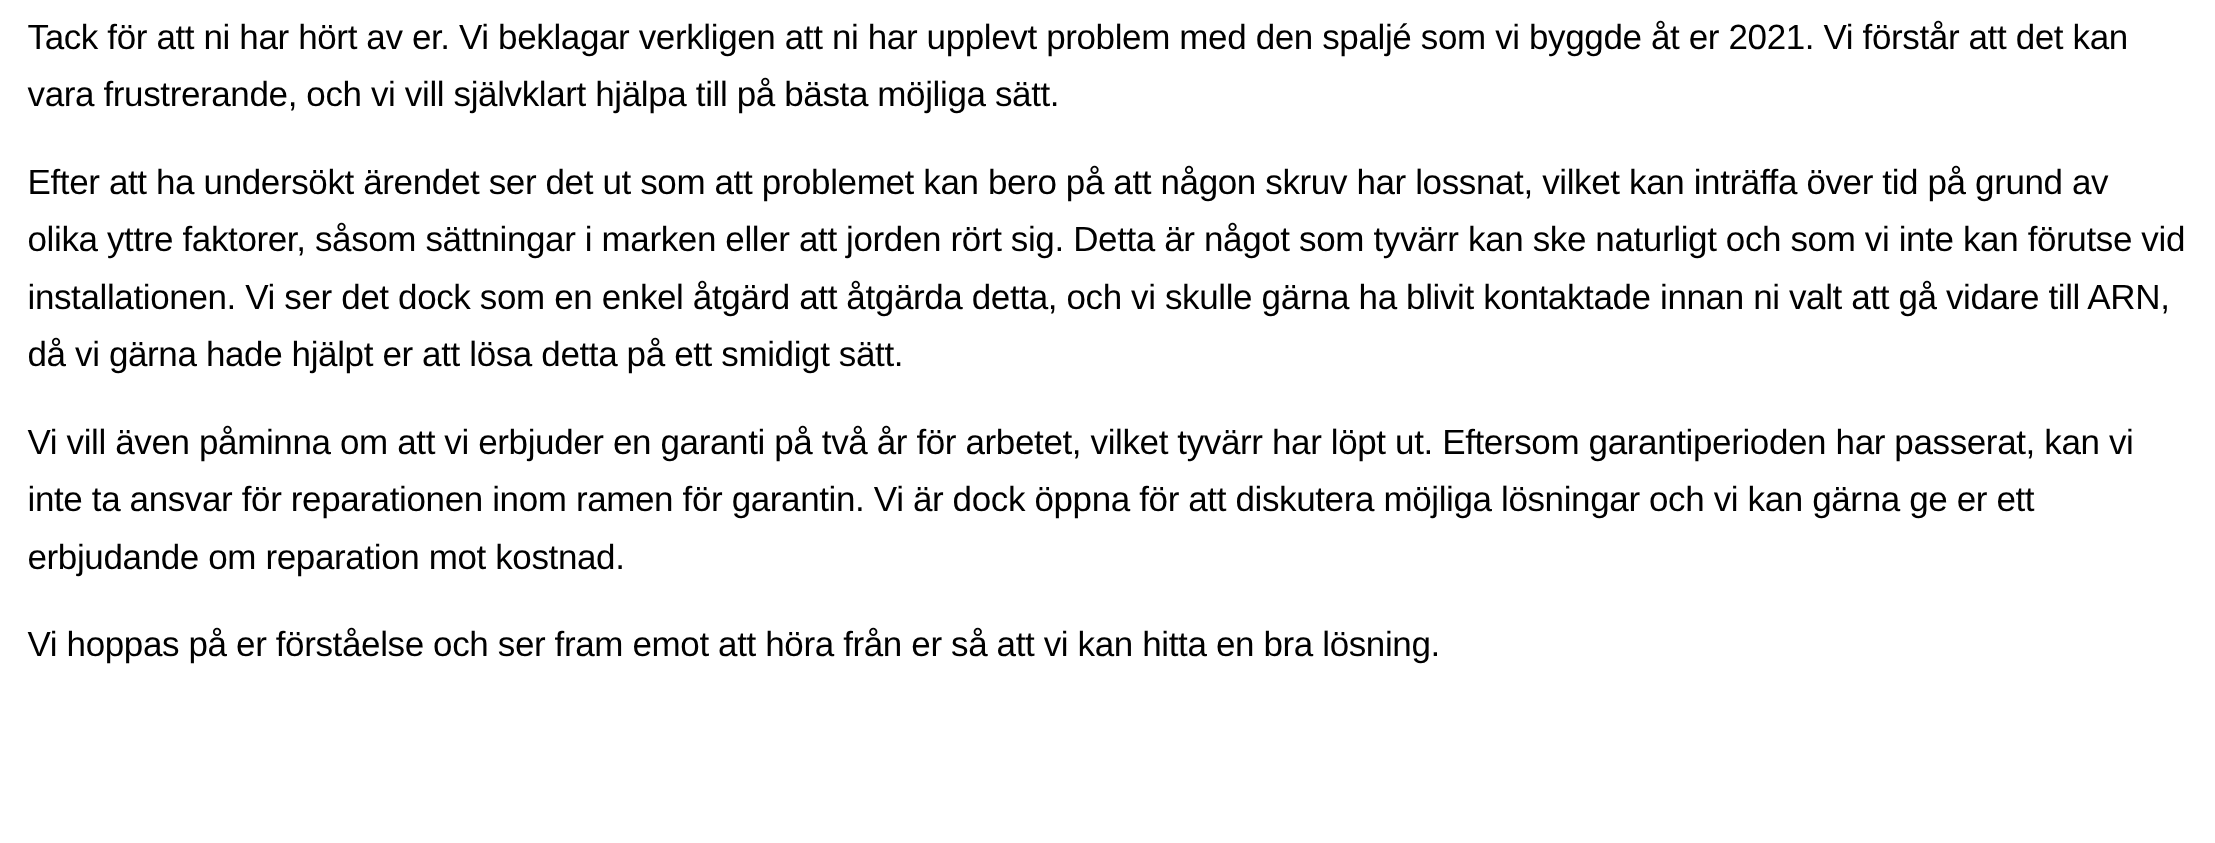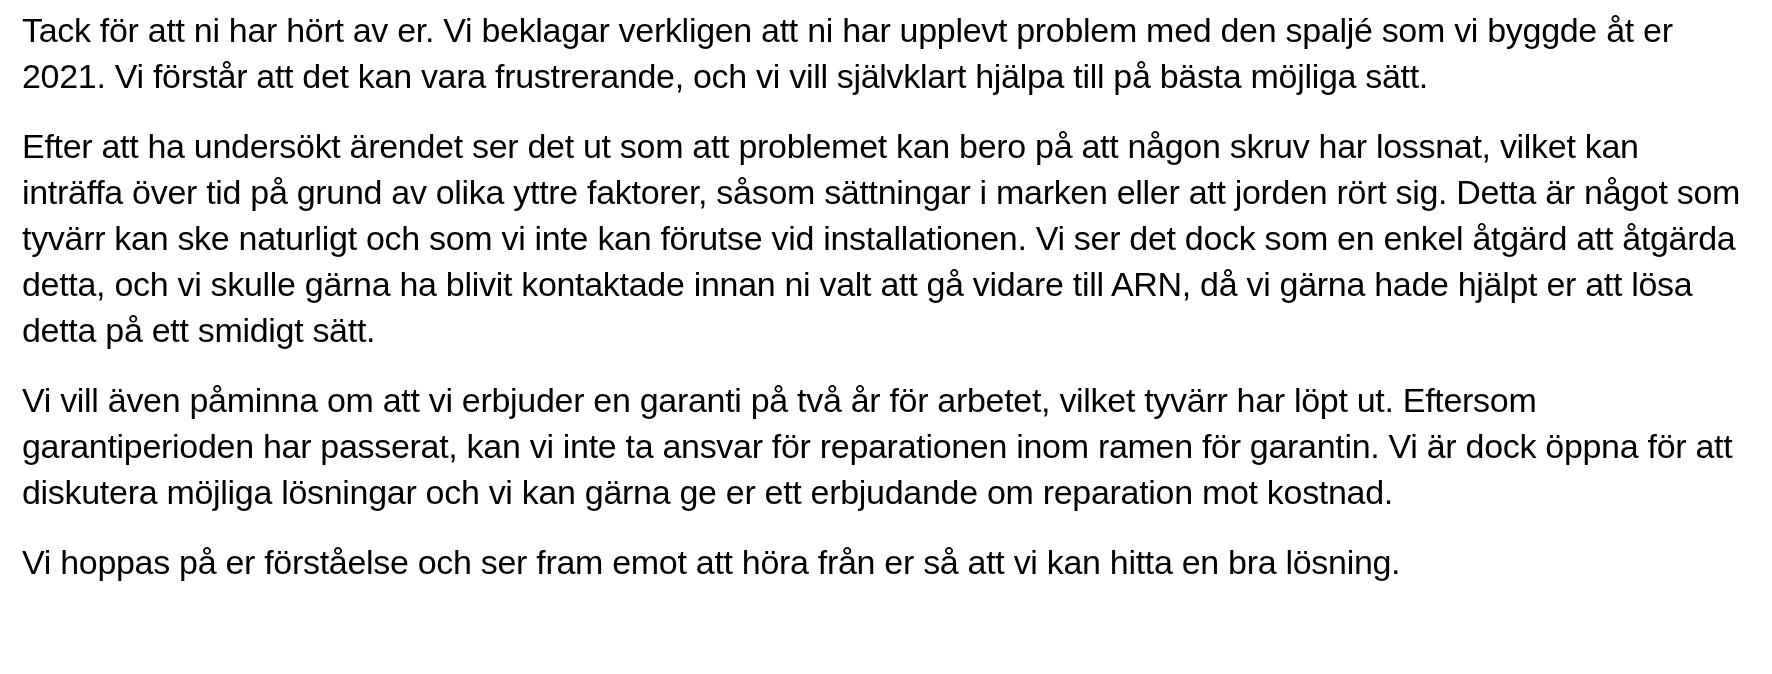--- a/index.html
+++ b/index.html
@@ -14,21 +14,21 @@
     background: #ffffff;
     box-sizing: border-box;
     overflow: hidden;
   }
   .letter-body {
     box-sizing: border-box;
     width: 1748px;
     padding: 7px 0 0 22px;
     color: #000000;
     font-family: "Liberation Sans", "DejaVu Sans", sans-serif;
-    font-size: 34px;
+    font-size: 28px;
     line-height: 46px;
     letter-spacing: -0.3px;
   }
   .letter-body p {
     margin: 0 0 24px 0;
     padding: 0;
   }
   .letter-body p:last-child {
     margin-bottom: 0;
   }

